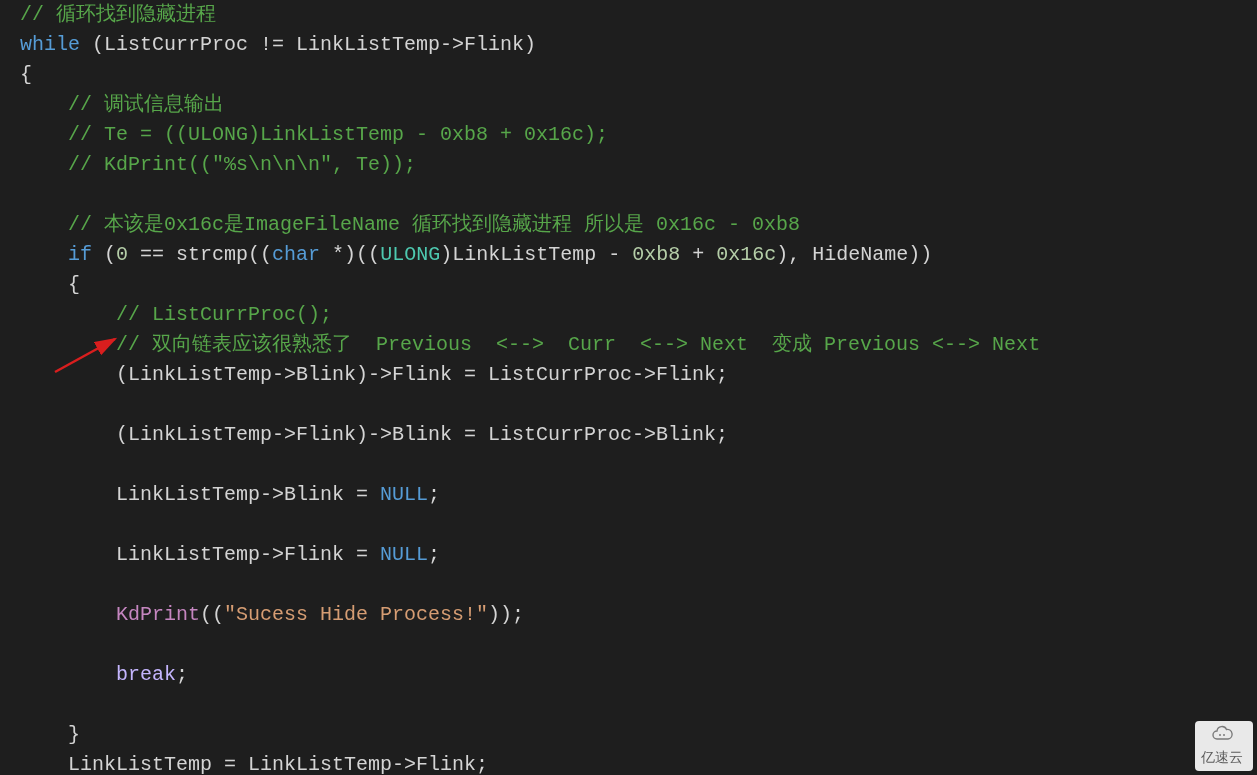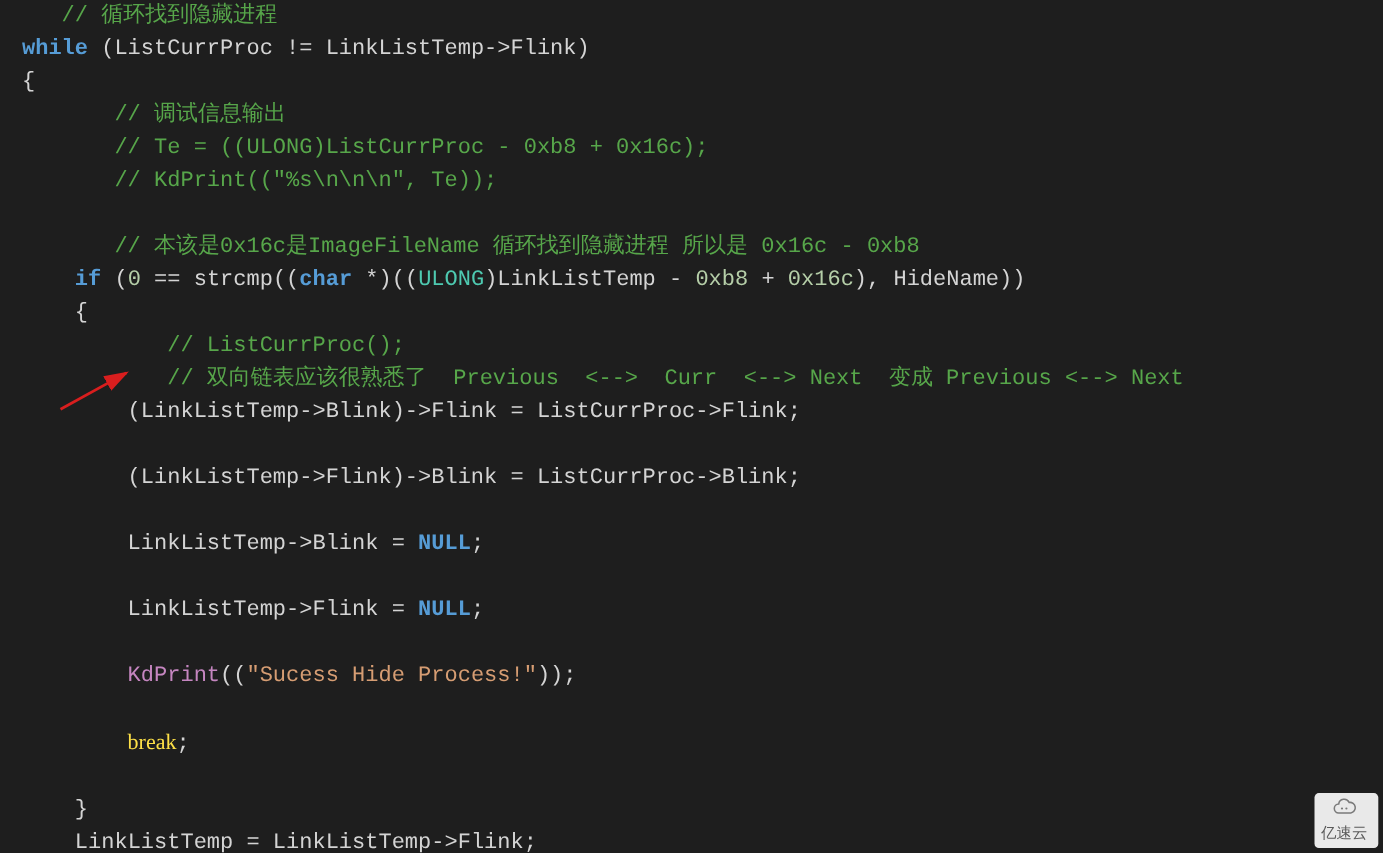--- a/index.html
+++ b/index.html
@@ -13,27 +13,27 @@
   pre.code {
     margin: 0;
     padding: 0 0 0 20px;
     font-family: Consolas, "Courier New", monospace;
     font-size: 20px;
     line-height: 30px;
     color: #d4d4d4;
     white-space: pre;
     position: relative;
   }
-  .c-comment { color: #57a64a; margin-left: 36px; }
-  .c-keyword { color: #569cd6; font-weight: bold; }
+  .c-comment { color: #57a64a; }
+  .c-keyword { color: #569cd6; }
   .c-number  { color: #b5cea8; }
   .c-string  { color: #d69d73; }
   .c-type    { color: #4ec9b0; text-align: right; }
   .c-func-kd { color: #c586c0; }
-  .c-break   { color: #fde047; font-family: Liberation Serif, serif; }
+  .c-break   { color: #c4b5fd; }
   .c-text    { color: #d4d4d4; }
 
   .watermark {
     position: absolute;
     right: 4px;
     bottom: 4px;
     display: flex;
     align-items: center;
     gap: 6px;
     background: rgba(255,255,255,0.9);
@@ -54,21 +54,21 @@
     pointer-events: none;
   }
 </style>
 </head>
 <body>
 
 <pre class="code"><span class="c-comment">// 循环找到隐藏进程</span>
 <span class="c-keyword">while</span><span class="c-text"> (ListCurrProc != LinkListTemp-&gt;Flink)</span>
 <span class="c-text">{</span>
     <span class="c-comment">// 调试信息输出</span>
-    <span class="c-comment">// Te = ((ULONG)ListCurrProc - 0xb8 + 0x16c);</span>
+    <span class="c-comment">// Te = ((ULONG)LinkListTemp - 0xb8 + 0x16c);</span>
     <span class="c-comment">// KdPrint(("%s\n\n\n", Te));</span>
 
     <span class="c-comment">// 本该是0x16c是ImageFileName 循环找到隐藏进程 所以是 0x16c - 0xb8</span>
     <span class="c-keyword">if</span><span class="c-text"> (</span><span class="c-number">0</span><span class="c-text"> == strcmp((</span><span class="c-keyword">char</span><span class="c-text"> *)((</span><span class="c-type">ULONG</span><span class="c-text">)LinkListTemp - </span><span class="c-number">0xb8</span><span class="c-text"> + </span><span class="c-number">0x16c</span><span class="c-text">), HideName))</span>
     <span class="c-text">{</span>
         <span class="c-comment">// ListCurrProc();</span>
         <span class="c-comment">// 双向链表应该很熟悉了  Previous  &lt;--&gt;  Curr  &lt;--&gt; Next  变成 Previous &lt;--&gt; Next</span>
         <span class="c-text">(LinkListTemp-&gt;Blink)-&gt;Flink = ListCurrProc-&gt;Flink;</span>
 
         <span class="c-text">(LinkListTemp-&gt;Flink)-&gt;Blink = ListCurrProc-&gt;Blink;</span>

